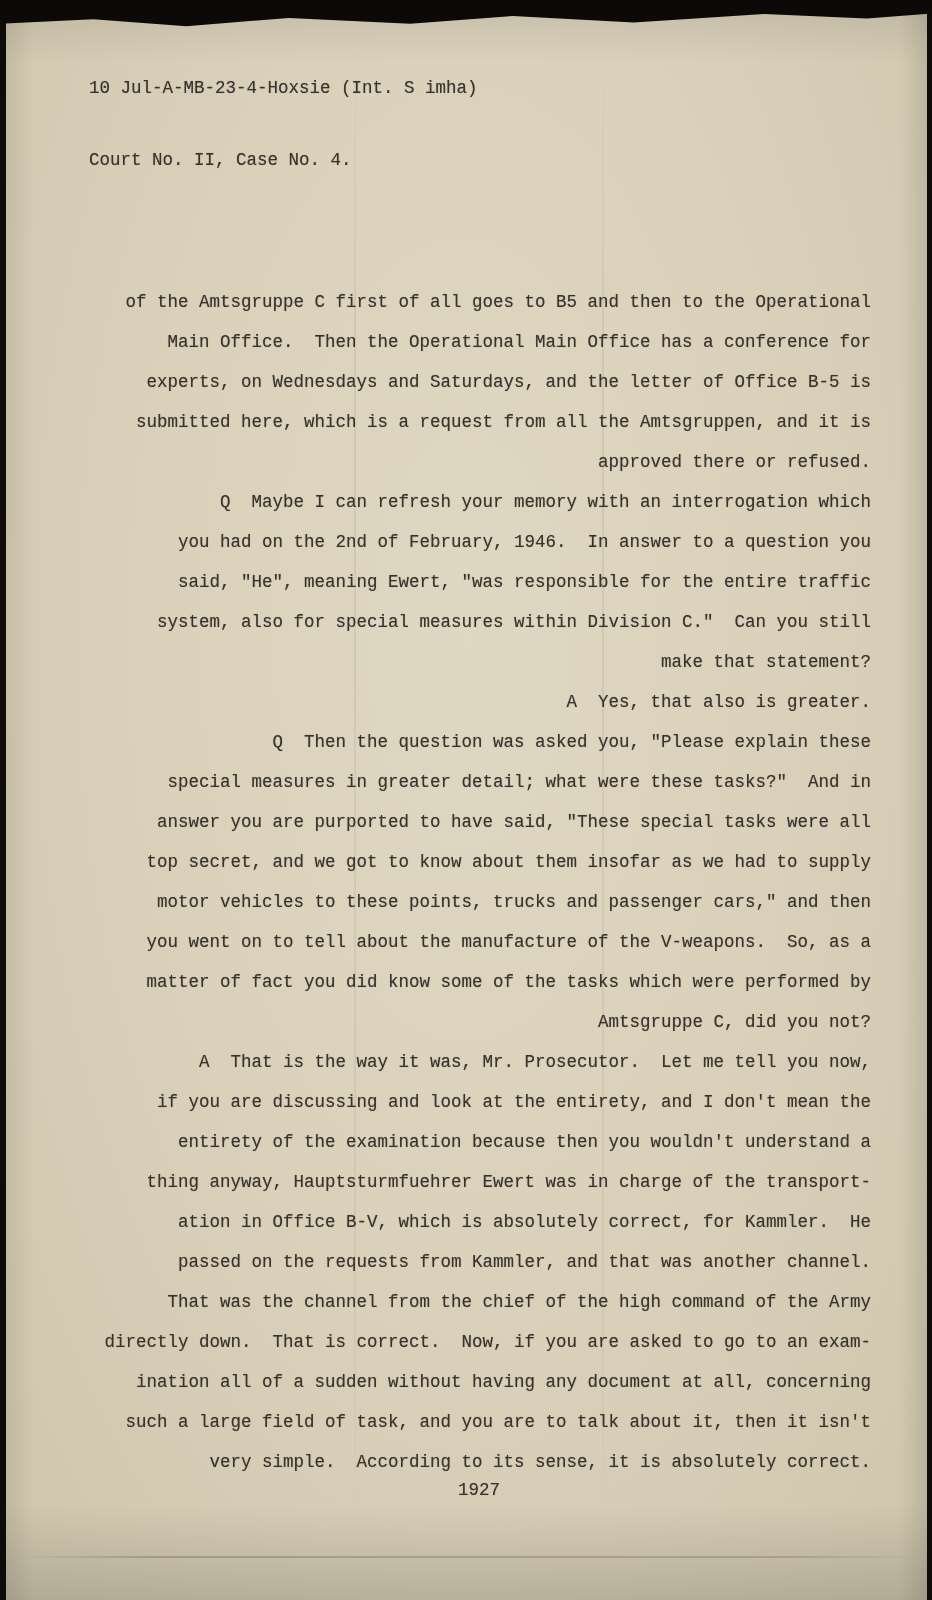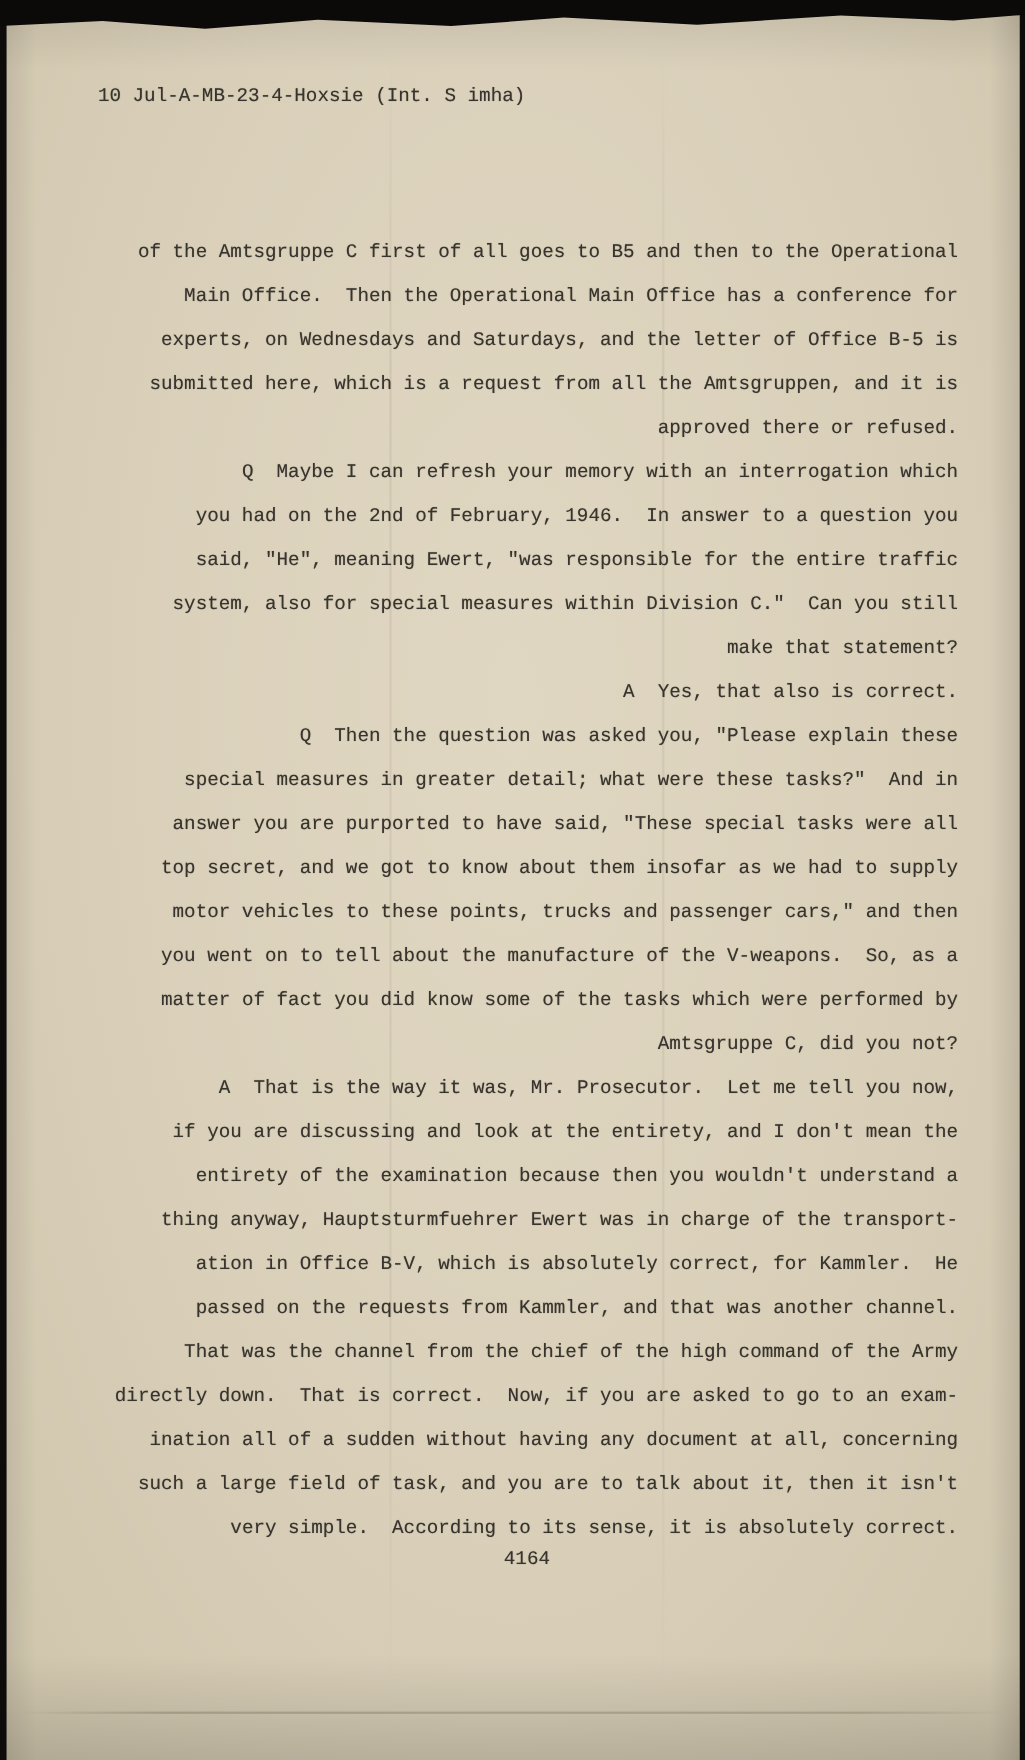--- a/index.html
+++ b/index.html
@@ -86,34 +86,35 @@
 
 <div class="scan">
   <div class="paper">
     <div class="crease-v1"></div>
     <div class="crease-v2"></div>
     <div class="crease-h"></div>
 
     <div class="content">
       <div class="header">
         <div>10 Jul-A-MB-23-4-Hoxsie (Int. S imha)</div>
+        <div>Court No. II, Case No. 4.</div>
       </div>
 
       <div class="body-text">
         <p class="para">of the Amtsgruppe C first of all goes to B5 and then to the Operational
 Main Office.  Then the Operational Main Office has a conference for
 experts, on Wednesdays and Saturdays, and the letter of Office B-5 is
 submitted here, which is a request from all the Amtsgruppen, and it is
 approved there or refused.</p>
         <p class="para">        Q  Maybe I can refresh your memory with an interrogation which
 you had on the 2nd of February, 1946.  In answer to a question you
 said, "He", meaning Ewert, "was responsible for the entire traffic
 system, also for special measures within Division C."  Can you still
 make that statement?</p>
-        <p class="para">        A  Yes, that also is correct.</p>
+        <p class="para">        A  Yes, that also is greater.</p>
         <p class="para">        Q  Then the question was asked you, "Please explain these
 special measures in greater detail; what were these tasks?"  And in
 answer you are purported to have said, "These special tasks were all
 top secret, and we got to know about them insofar as we had to supply
 motor vehicles to these points, trucks and passenger cars," and then
 you went on to tell about the manufacture of the V-weapons.  So, as a
 matter of fact you did know some of the tasks which were performed by
 Amtsgruppe C, did you not?</p>
         <p class="para">        A  That is the way it was, Mr. Prosecutor.  Let me tell you now,
 if you are discussing and look at the entirety, and I don't mean the
@@ -121,18 +122,18 @@
 thing anyway, Hauptsturmfuehrer Ewert was in charge of the transport-
 ation in Office B-V, which is absolutely correct, for Kammler.  He
 passed on the requests from Kammler, and that was another channel.
 That was the channel from the chief of the high command of the Army
 directly down.  That is correct.  Now, if you are asked to go to an exam-
 ination all of a sudden without having any document at all, concerning
 such a large field of task, and you are to talk about it, then it isn't
 very simple.  According to its sense, it is absolutely correct.</p>
       </div>
 
-      <div class="page-number">4164</div>
+      <div class="page-number">1927</div>
     </div>
   </div>
 
   <div class="top-edge"></div>
 </div>
 
 </body></html>

